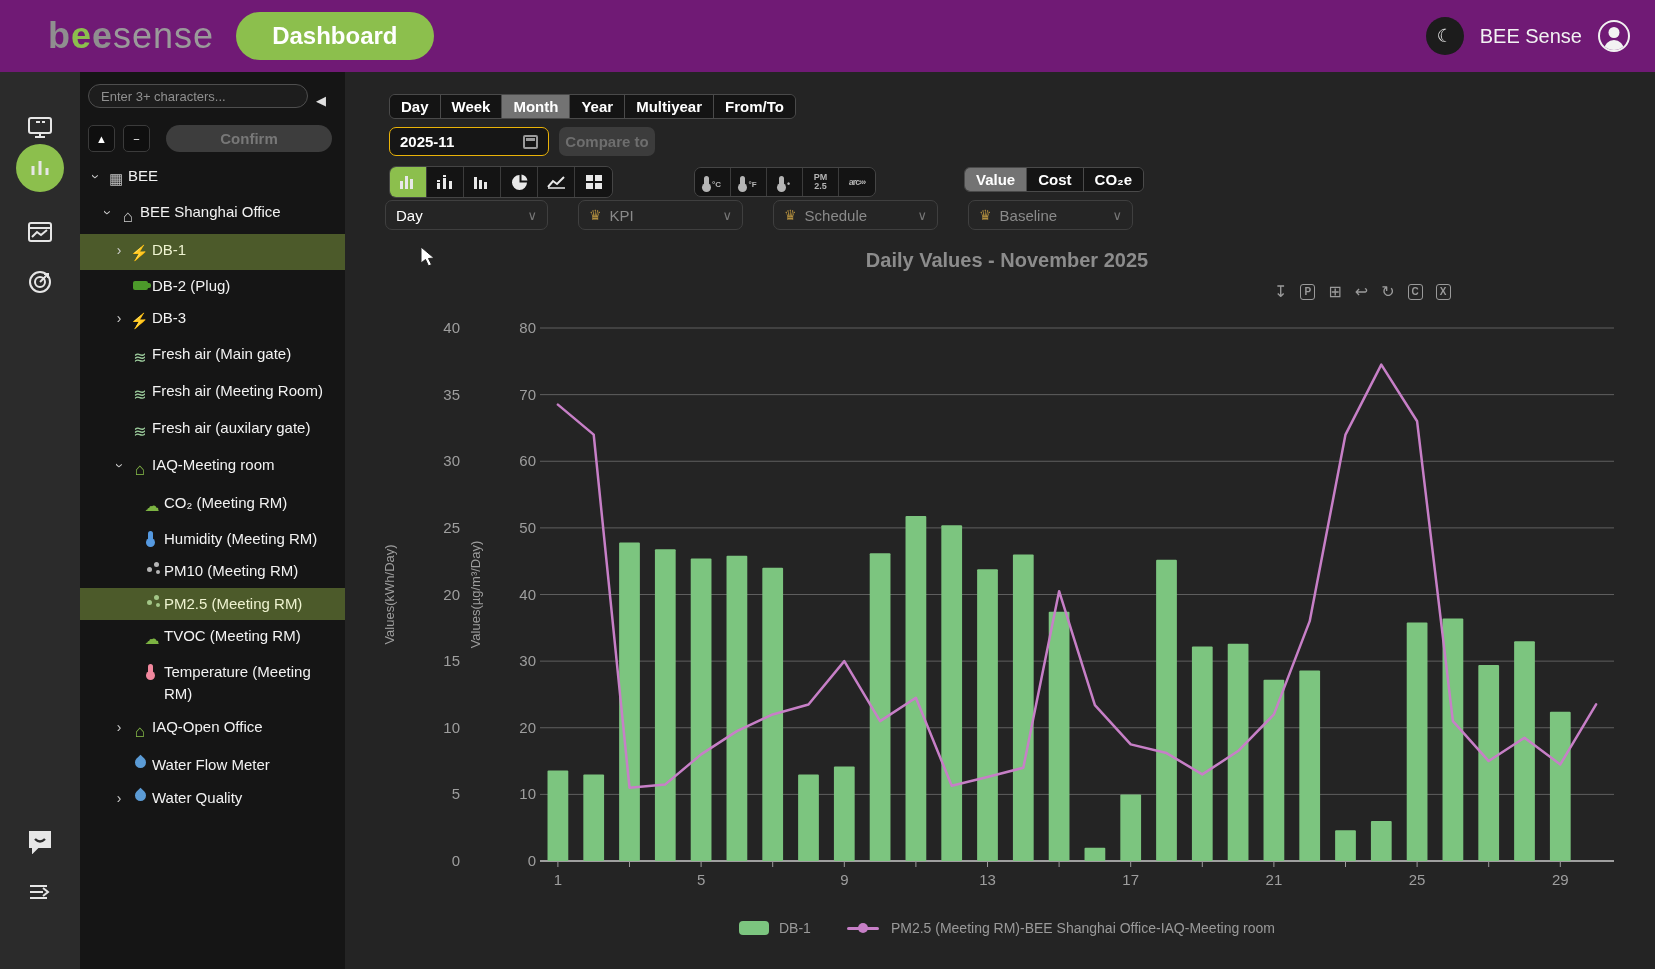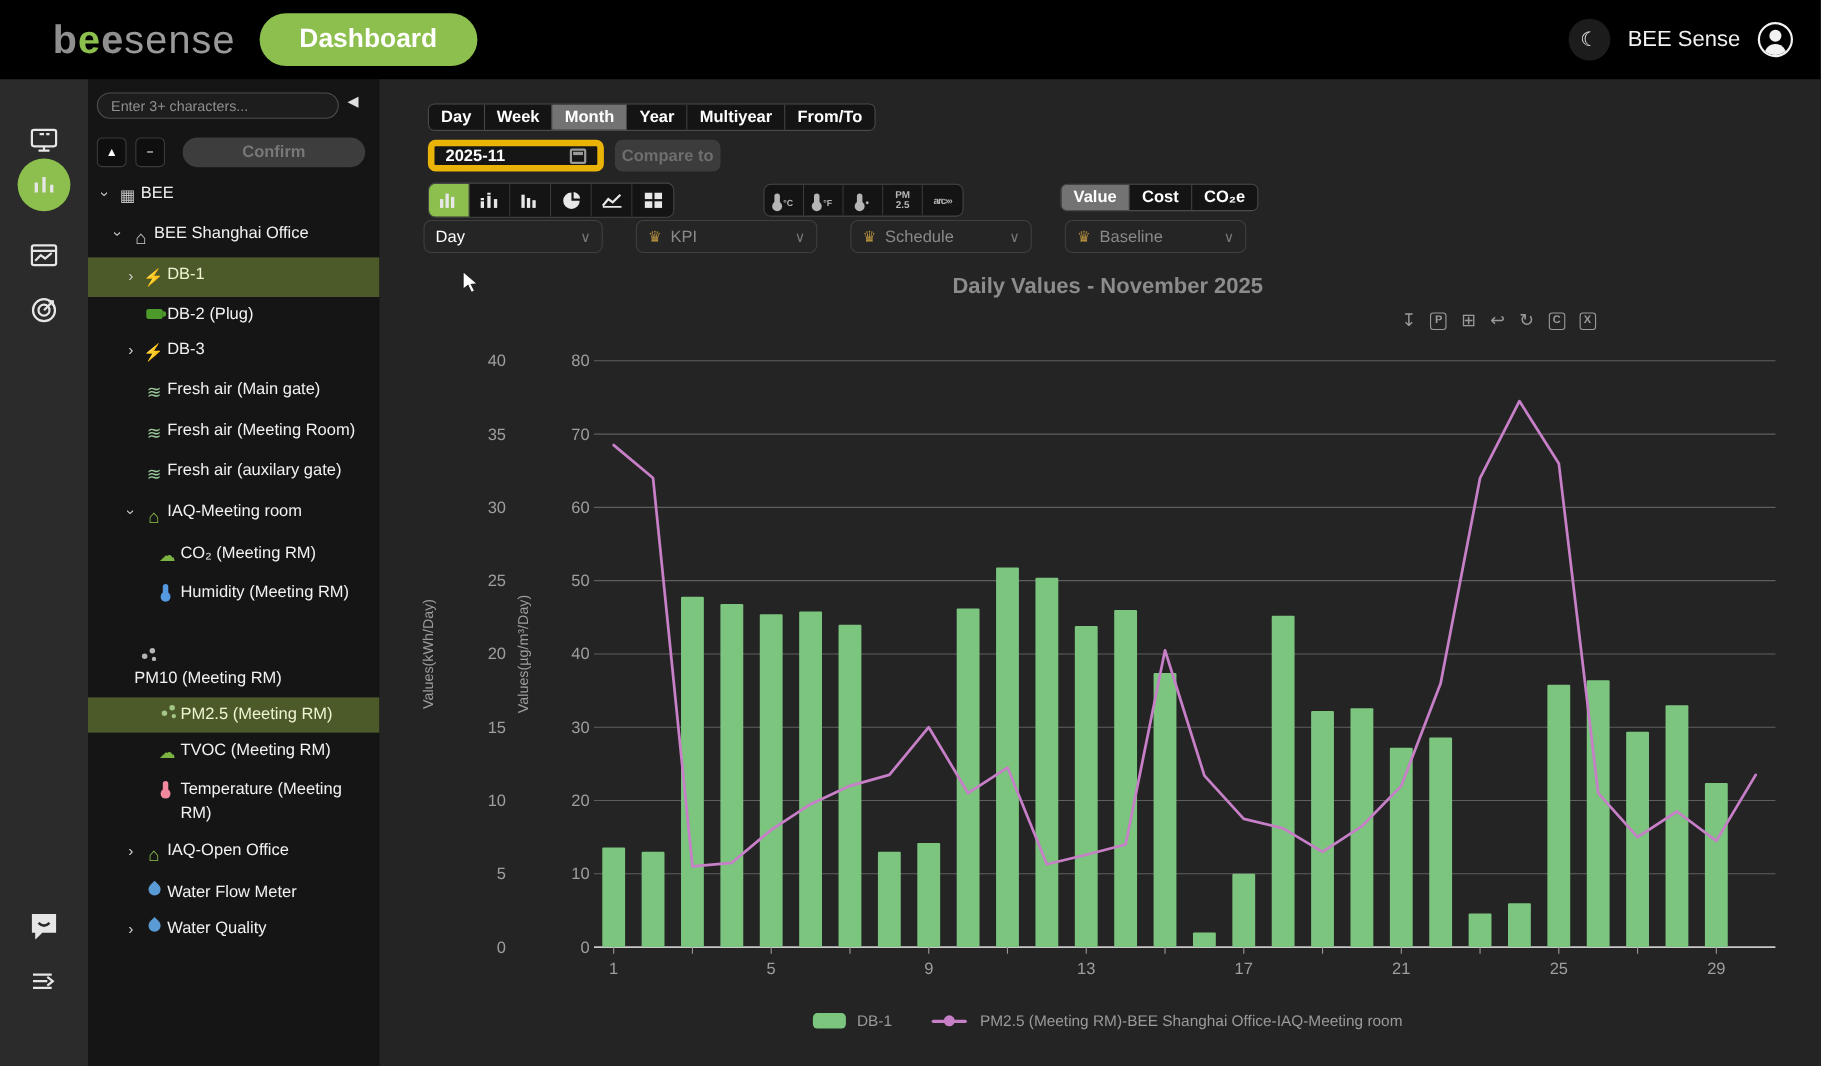--- a/index.html
+++ b/index.html
@@ -1,21 +1,21 @@
 <!DOCTYPE html>
 <html><head>
 <meta charset="utf-8">
 <style>
   * { margin:0; padding:0; box-sizing:border-box; }
   html,body { width:1655px; height:969px; overflow:hidden; background:#1e1e1e;
     font-family:"Liberation Sans", sans-serif; }
   #stage { position:relative; width:1655px; height:969px; background:#242424; }
 
   
-  .header { position:absolute; left:0; top:0; width:1655px; height:72px; background:#000000;
+  .header { position:absolute; left:0; top:0; width:1655px; height:72px; background:#701a75;
     display:flex; align-items:center; z-index:5; }
   .logo { margin-left:48px; font-size:36px; letter-spacing:1px; color:#9a9a9a; font-weight:400; }
   .logo .le { color:#8cbf4d; font-weight:700; }
   .logo .lb { font-weight:700; color:#8f8f8f; }
   .logo .lr { font-weight:300; color:#9a9a9a; }
   .nav-pill { margin-left:22px; height:48px; padding:0 36px; border-radius:26px; background:#8cbf4d;
     color:#fff; font-weight:700; font-size:24px; display:flex; align-items:center; cursor:pointer; }
   .hdr-right { position:absolute; right:25px; top:0; height:72px; display:flex; align-items:center; gap:16px; }
   .moon-btn { width:38px; height:38px; border-radius:50%; background:#1c1c1c; color:#e8e8e8;
     display:flex; align-items:center; justify-content:center; font-size:18px; cursor:pointer; }
@@ -28,21 +28,21 @@
 
   
   .rail { position:absolute; left:0; top:72px; width:80px; height:897px; background:#2b2b2b; }
   .rail-ic { position:absolute; left:50%; transform:translateX(-50%); width:44px; height:44px;
     display:flex; align-items:center; justify-content:center; cursor:pointer; }
   .rail-ic svg { stroke:#e6e6e6; fill:none; stroke-width:2; }
   .rail-active { background:#8cbf4d; border-radius:50%; width:48px; height:48px; }
 
   
   .tree { position:absolute; left:80px; top:72px; width:265px; height:897px; background:#151515; overflow:hidden; }
-  .search-row { display:flex; align-items:flex-start; margin:12px 6px 17px 8px; }
+  .search-row { display:flex; align-items:flex-end; margin:12px 6px 17px 8px; }
   .search-pill { width:220px; height:24px; border-radius:12px; background:#1d1d1d; border:1px solid #4e4e4e;
     color:#e8e8e8; font-size:13px; padding:0 12px; outline:none; }
   .search-pill::placeholder { color:#8f8f8f; }
   .collapse-tri { margin-left:8px; color:#e0e0e0; font-size:13px; cursor:pointer; }
   .ctrl-row { display:flex; align-items:center; margin:10px 8px 8px 8px; }
   .sq-btn { width:27px; height:27px; border-radius:5px; background:#0f0f0f; border:1px solid #3b3b3b;
     color:#fff; font-size:11px; display:flex; align-items:center; justify-content:center; cursor:pointer; }
   .sq-btn + .sq-btn { margin-left:8px; }
   .confirm-btn { margin-left:16px; width:166px; height:27px; border-radius:14px; background:#3d3d3d;
     color:#787878; font-weight:700; font-size:15px; border:none; cursor:default; }
@@ -78,21 +78,21 @@
   .icobatt::after { content:""; position:absolute; right:-3px; top:2px; width:3px; height:5px;
     background:#4c9a2a; border-radius:0 2px 2px 0; }
 
   
   .seg { position:absolute; display:inline-flex; border:1px solid #4a4a4a; border-radius:6px; overflow:hidden; }
   .seg .tab { padding:3px 11px; background:#141414; color:#fff; font-size:15px; font-weight:600;
     border-right:1px solid #4a4a4a; cursor:pointer; white-space:nowrap; }
   .seg .tab:last-child { border-right:none; }
   .seg .tab.on { background:#737373; color:#fff; }
   .date-field { position:absolute; left:389px; top:127px; width:160px; height:29px; background:#161616;
-    border:6px solid #eab308; border-radius:7px; display:flex; align-items:center; padding:0 10px;
+    border:1px solid #eab308; border-radius:7px; display:flex; align-items:center; padding:0 10px;
     color:#fff; font-size:15px; font-weight:600; cursor:pointer; }
   .cal-ic { margin-left:auto; width:15px; height:14px; border:2px solid #9a9a9a; border-radius:2px; position:relative; }
   .cal-ic::before { content:""; position:absolute; left:1px; top:1px; right:1px; height:3px; background:#9a9a9a; }
   .compare-btn { position:absolute; left:559px; top:127px; width:96px; height:29px; border-radius:7px;
     background:#3c3c3c; border:none; color:#6e6e6e; font-size:15px; font-weight:700; cursor:default; }
   .icon-group { position:absolute; display:inline-flex; border-radius:7px; overflow:hidden; border:1px solid #454545; }
   .icon-group .ibtn { width:37px; height:30px; background:#141414; display:flex; align-items:center;
     justify-content:center; border-right:1px solid #3c3c3c; cursor:pointer; }
   .icon-group .ibtn:last-child { border-right:none; }
   .icon-group .ibtn.on { background:#8cbf4d; }
@@ -271,21 +271,21 @@
           </span>
           <span class="tlabel">CO₂ (Meeting RM)</span>
         </div>
         <div class="trow" style="padding-left: 42px;">
           <span class="chev"></span>
           <span class="tico">
             <span class="icothermo blue"></span>
           </span>
           <span class="tlabel">Humidity (Meeting RM)</span>
         </div>
-        <div class="trow" style="padding-left: 42px; flex-direction: column;">
+        <div class="trow" style="padding-left: 42px;">
           <span class="chev"></span>
           <span class="tico">
             <span class="icodots gray"></span>
           </span>
           <span class="tlabel">PM10 (Meeting RM)</span>
         </div>
         <div class="trow sel" style="padding-left: 42px;">
           <span class="chev"></span>
           <span class="tico">
             <span class="icodots green"></span>

